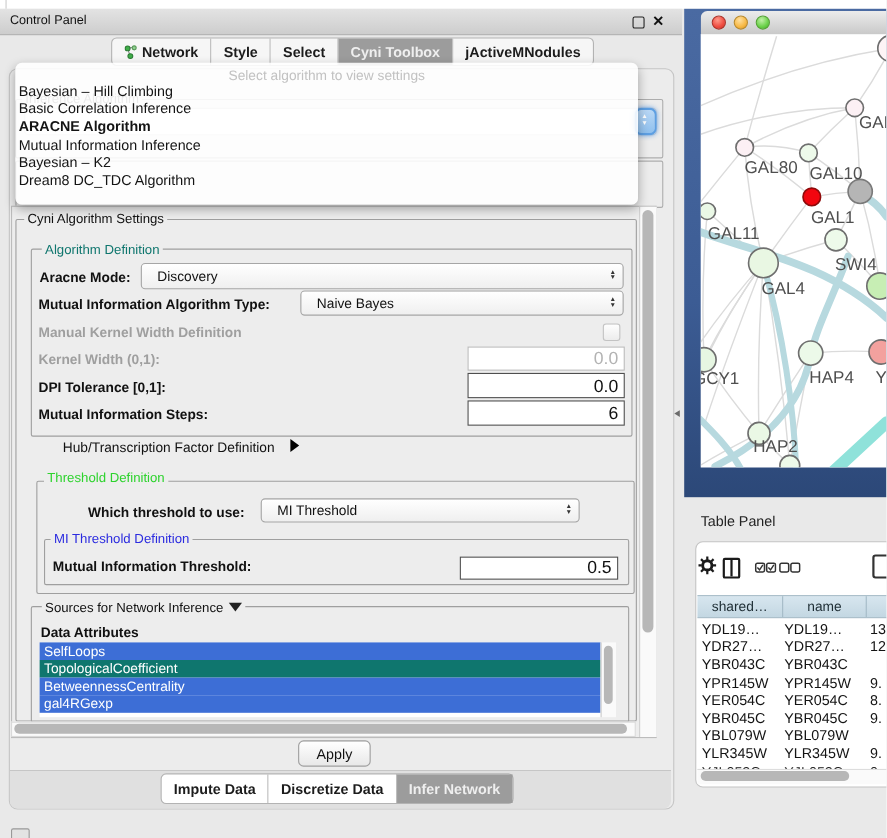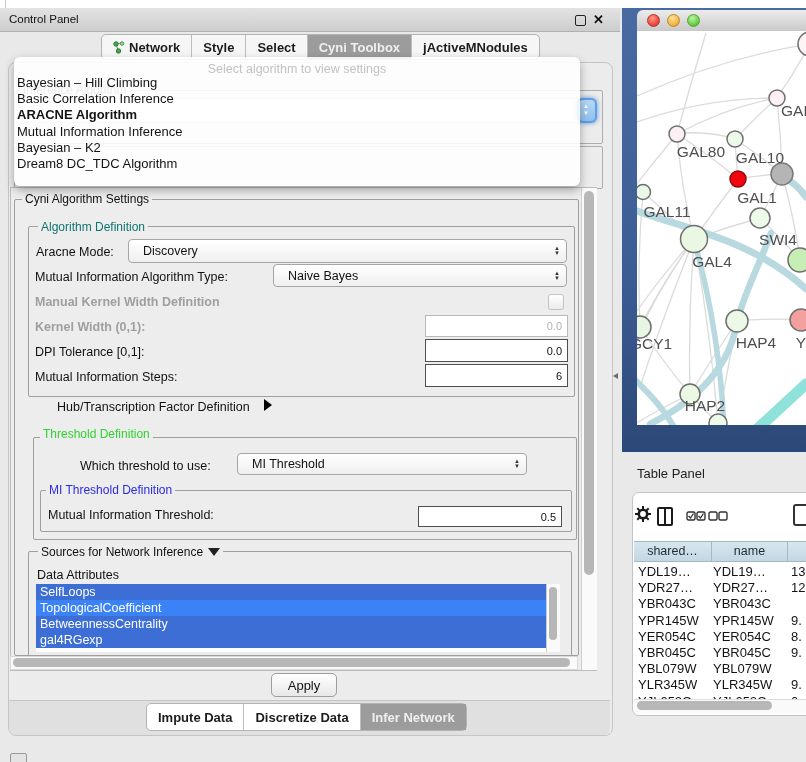--- a/index.html
+++ b/index.html
@@ -1,24 +1,24 @@
 <!DOCTYPE html>
 <html><head>
 <meta charset="utf-8">
 <style>
 html,body{margin:0;padding:0}
 #root{position:relative;width:806px;height:762px;background:#e9e9e9;font-family:"Liberation Sans",sans-serif;overflow:hidden}
 .abs{position:absolute}
-.lbl{position:absolute;font-size:12.5px;font-weight:400;color:#111;white-space:nowrap}
+.lbl{position:absolute;font-size:12.5px;font-weight:700;color:#111;white-space:nowrap}
 .lblgray{position:absolute;font-size:12.5px;font-weight:700;color:#9f9f9f;white-space:nowrap}
 .gbox{position:absolute;border:1px solid #9f9f9f;border-radius:2px}
 .gtitle{position:absolute;font-size:12px;background:#ededed;padding:0 3px;line-height:12px;white-space:nowrap}
 .combo{position:absolute;background:linear-gradient(#fff,#efefef);border:1px solid #a6a6a6;border-radius:4px;font-size:12.5px;color:#111;display:flex;align-items:center;padding-left:14px;box-sizing:border-box}
 .arrows{position:absolute;right:6px;top:50%;transform:translateY(-50%);display:flex;flex-direction:column;align-items:center;font-size:6px;color:#333;line-height:5px}
-.field{position:absolute;background:#fff;border:1.5px solid #4f4f4f;font-size:11px;color:#111;display:flex;align-items:center;justify-content:flex-end;padding:0 5px;box-sizing:border-box}
+.field{position:absolute;background:#fff;border:1.5px solid #4f4f4f;font-size:16px;color:#111;display:flex;align-items:flex-end;justify-content:flex-end;padding:0 5px;box-sizing:border-box}
 .field.dis{border:1px solid #b9b9b9;color:#b3b3b3}
 .tabbar{position:absolute;display:flex;background:#f6f6f6;border:1px solid #b3b3b3;border-radius:5px;font-size:13px;font-weight:700;color:#1c1c1c}
 .tab{display:flex;align-items:center;justify-content:center;padding:0 11px;border-left:1px solid #bdbdbd;white-space:nowrap}
 .tab:first-child{border-left:none}
 .tab.sel{background:#9c9c9c;color:#efefef}
 .attr-row{height:16px;color:#fff;font-size:12.5px;line-height:16px;padding-left:4px;white-space:nowrap}
 .sbtrack{position:absolute;background:#fafafa}
 .sbthumb{position:absolute;background:#b7b7b7;border-radius:5px}
 .trow{position:absolute;font-size:13px;color:#141414;white-space:nowrap}
 .tcell{position:absolute;overflow:hidden}
@@ -131,21 +131,21 @@
 
   <div class="gbox" style="left:28px;top:551px;width:542px;height:104px"></div>
   <div class="gtitle" style="left:38px;top:546px;color:#111;display:flex;align-items:center">
     <span>Sources for Network Inference</span>
     <span style="display:inline-block;width:0;height:0;border-left:6px solid transparent;border-right:6px solid transparent;border-top:8px solid #222;margin-left:5px"></span>
   </div>
   <div class="lbl" style="left:37px;top:568px">Data Attributes</div>
 
   <div class="abs" style="left:36px;top:584px;width:510px;height:68px;background:#fff">
     <div class="attr-row" style="background:#3d6ed6">SelfLoops</div>
-    <div class="attr-row" style="background:#3b82f6">TopologicalCoefficient</div>
+    <div class="attr-row" style="background:#0f766e">TopologicalCoefficient</div>
     <div class="attr-row" style="background:#3d6ed6">BetweennessCentrality</div>
     <div class="attr-row" style="background:#3d6ed6">gal4RGexp</div>
   </div>
   <div class="sbtrack" style="left:546px;top:584px;width:13px;height:68px;border-left:1px solid #ccc"></div>
   <div class="sbthumb" style="left:549px;top:587px;width:8px;height:53px"></div>
 
   <div class="sbtrack" style="left:10px;top:656px;width:568px;height:14px;border:1px solid #d9d9d9;box-sizing:border-box"></div>
   <div class="sbthumb" style="left:13px;top:658px;width:557px;height:9px"></div>
 
   <div class="sbtrack" style="left:581px;top:188px;width:15px;height:482px;border-left:1px solid #cfcfcf"></div>

